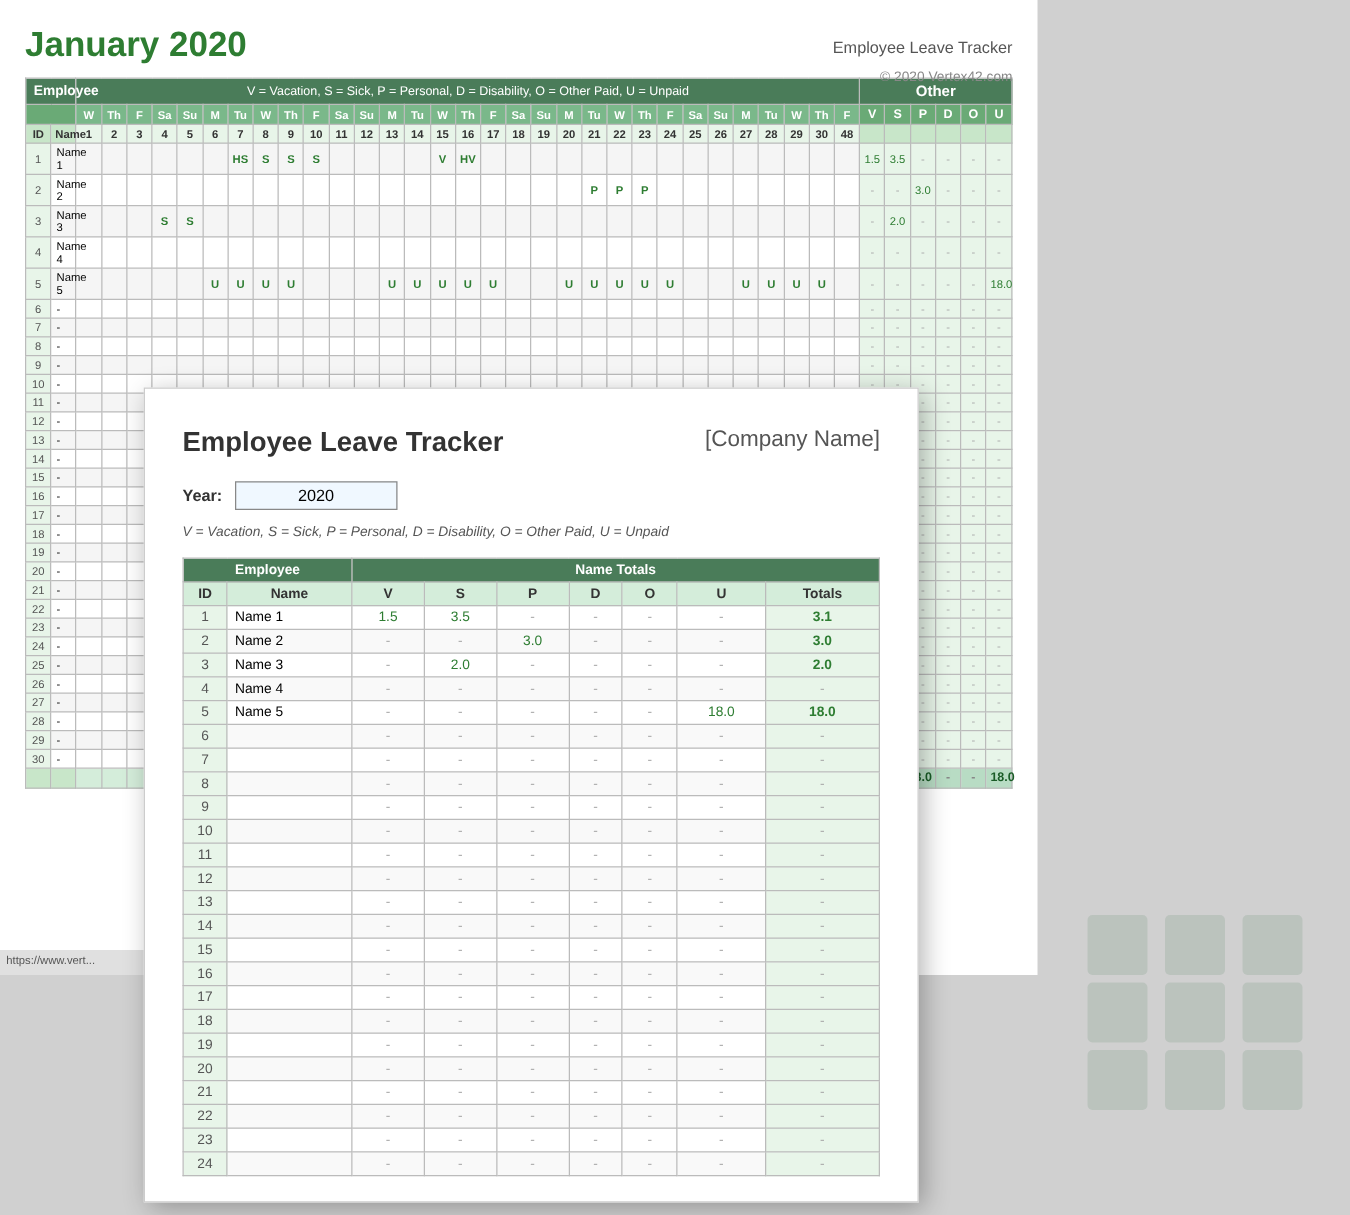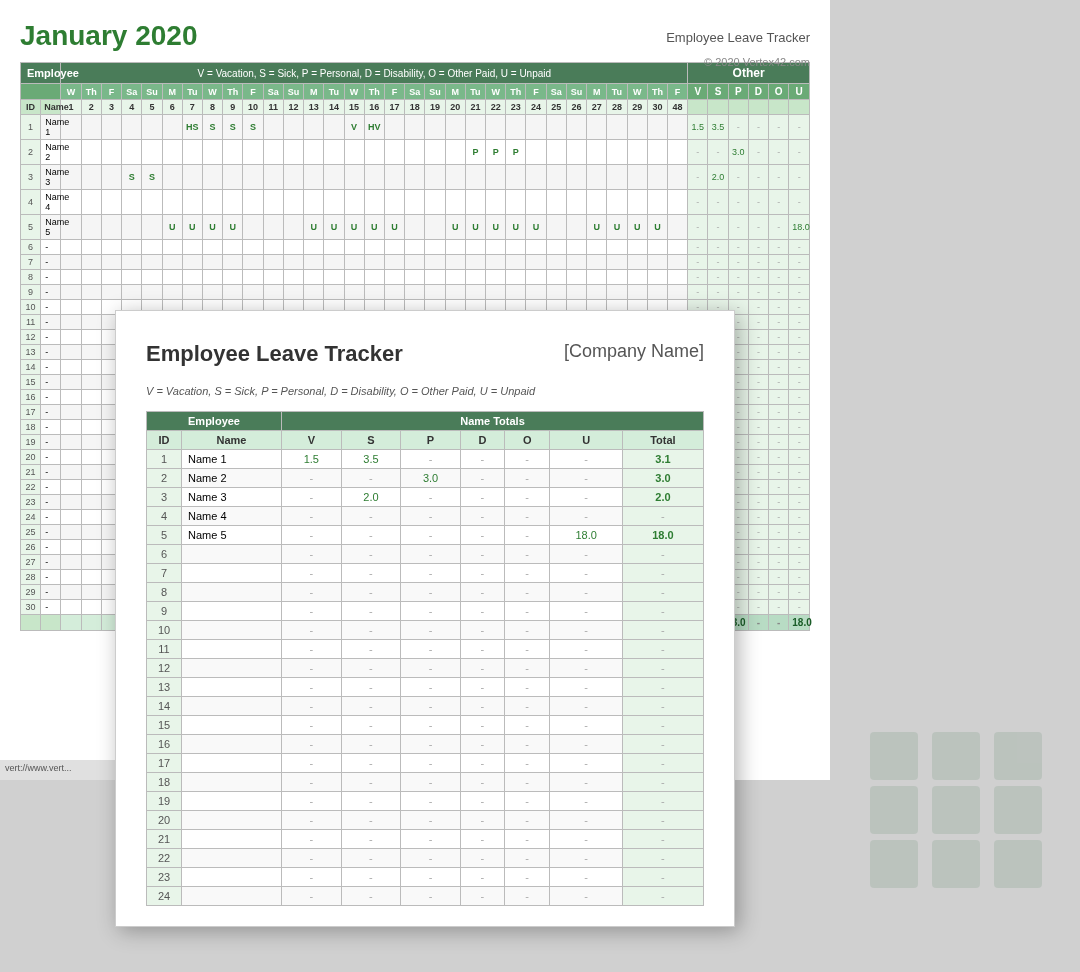--- a/index.html
+++ b/index.html
@@ -1580,21 +1580,21 @@
           <td style="background: rgb(184, 220, 196); font-weight: bold; font-size: 10px; color: rgb(26, 92, 39);">1.5</td>
           <td style="background: rgb(184, 220, 196); font-weight: bold; font-size: 10px; color: rgb(26, 92, 39);">5.5</td>
           <td style="background: rgb(184, 220, 196); font-weight: bold; font-size: 10px; color: rgb(26, 92, 39);">3.0</td>
           <td style="background: rgb(184, 220, 196); font-weight: bold; font-size: 10px; color: rgb(136, 136, 136);">-</td>
           <td style="background: rgb(184, 220, 196); font-weight: bold; font-size: 10px; color: rgb(136, 136, 136);">-</td>
           <td style="background: rgb(184, 220, 196); font-weight: bold; font-size: 10px; color: rgb(26, 92, 39);">18.0</td>
         </tr>
       </tbody>
     </table>
 
-  <div class="url-bar">vert://www.vert...</div>
+  <div class="url-bar">https://www.vert...</div>
 </div>
 
 <div class="watermark">
   <div class="watermark-inner">
     <div class="watermark-tile"></div>
     <div class="watermark-tile"></div>
     <div class="watermark-tile"></div>
     <div class="watermark-tile"></div>
     <div class="watermark-tile"></div>
     <div class="watermark-tile"></div>
@@ -1602,38 +1602,42 @@
     <div class="watermark-tile"></div>
     <div class="watermark-tile"></div>
   </div>
 </div>
 
 <div class="popup">
   <div class="popup-header">
     <div class="popup-title">Employee Leave Tracker</div>
     <div class="popup-company">[Company Name]</div>
   </div>
+  <div class="popup-year-row">
+    <div class="popup-year-label">Year:</div>
+    <input class="popup-year-input" type="text" readonly="" value="2020" style="">
+  </div>
   <div class="popup-legend">V = Vacation,  S = Sick, P = Personal, D = Disability, O = Other Paid, U = Unpaid</div>
 
   <table id="popup-table">
   <tbody>
         <tr>
           <th colspan="2" class="ph-green">Employee</th>
           <th colspan="7" class="ph-green">Name Totals</th>
         </tr>
         <tr>
           <th class="p-subh">ID</th>
           <th class="p-subh">Name</th>
           <th class="p-subh">V</th>
           <th class="p-subh">S</th>
           <th class="p-subh">P</th>
           <th class="p-subh">D</th>
           <th class="p-subh">O</th>
           <th class="p-subh">U</th>
-          <th class="p-subh">Total</th>
+          <th class="p-subh">Totals</th>
         </tr>
         <tr>
           <td class="p-id" style="background: rgb(232, 245, 233);">1</td>
           <td class="p-name">Name 1</td>
           <td class="p-data" style="color: rgb(46, 125, 50);">1.5</td>
           <td class="p-data" style="color: rgb(46, 125, 50);">3.5</td>
           <td class="p-data" style="color: rgb(170, 170, 170);">-</td>
           <td class="p-data" style="color: rgb(170, 170, 170);">-</td>
           <td class="p-data" style="color: rgb(170, 170, 170);">-</td>
           <td class="p-data" style="color: rgb(170, 170, 170);">-</td>

